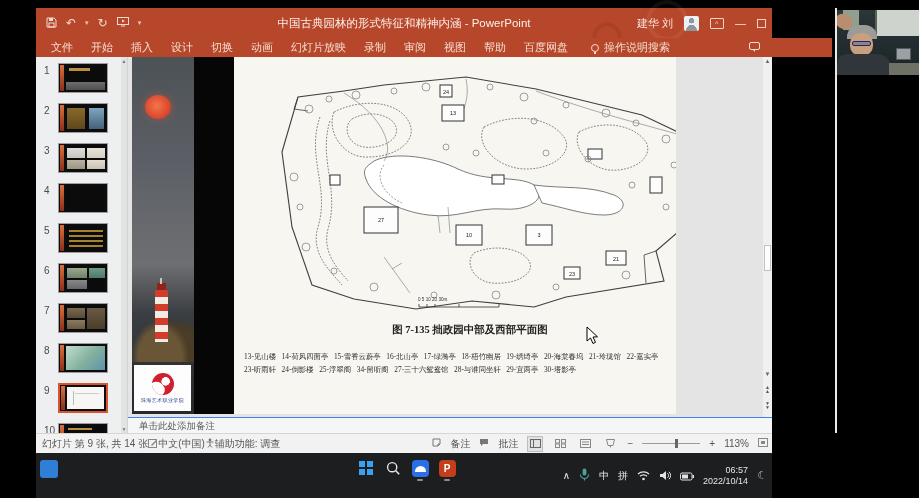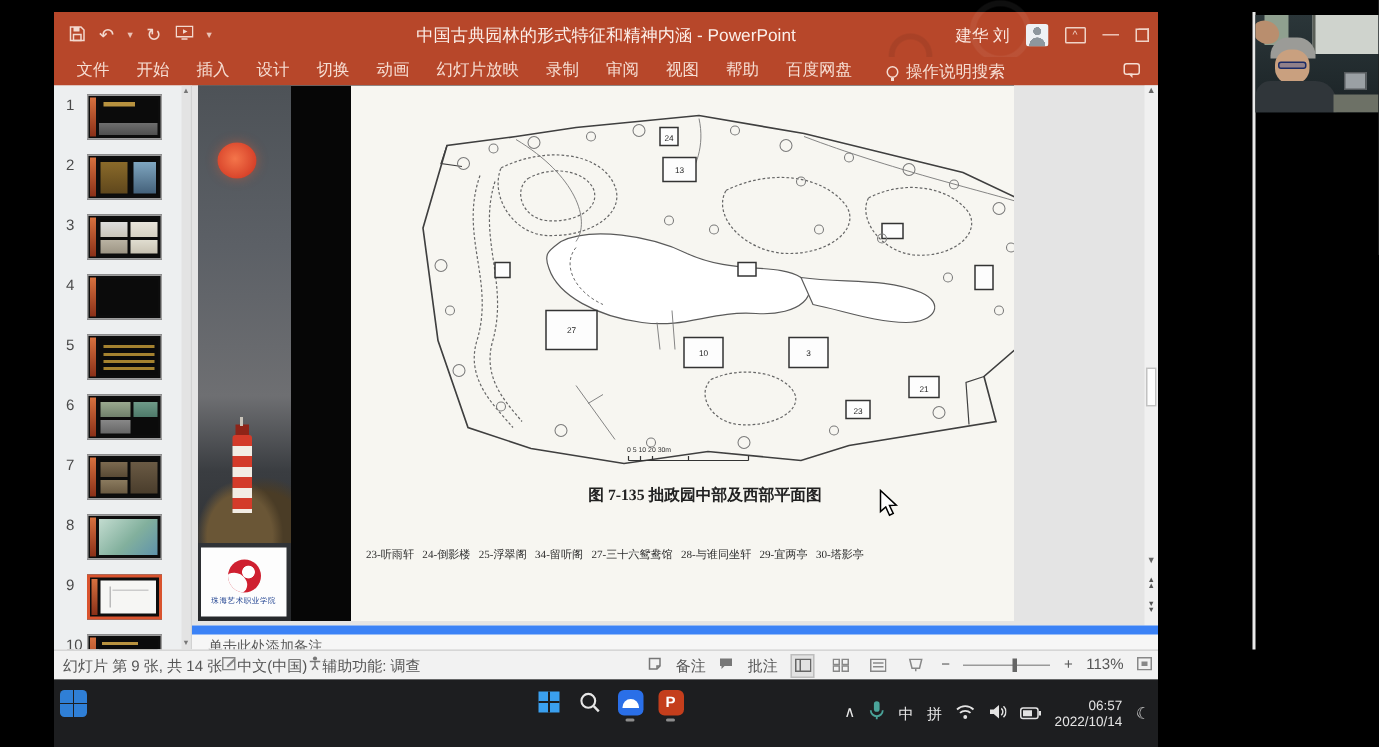--- a/index.html
+++ b/index.html
@@ -26,21 +26,21 @@
     background:radial-gradient(circle at 50% 32%,#8e979e 0 2.6px,transparent 2.8px),
                radial-gradient(circle at 50% 95%,#8e979e 0 5.2px,transparent 5.4px),#eef1f4;}
   .ribdisp{width:14px;height:11px;border:1px solid #f0d3c7;border-radius:1px;position:relative;}
   .ribdisp::after{content:"^";position:absolute;left:4px;top:1px;font-size:7px;color:#f0d3c7;}
   .minbtn{font-size:11px;}
   .restorebtn{width:9px;height:9px;position:relative;}
   .restorebtn::before{content:"";position:absolute;left:0;bottom:0;width:7px;height:7px;border:1px solid #f0d3c7;}
   .restorebtn::after{content:"";position:absolute;right:0;top:0;width:6px;height:6px;border:1px solid #f0d3c7;border-left:none;border-bottom:none;}
 
   
-  .tabrow{position:absolute;left:0;top:30px;width:736px;height:19px;background:#b7472a;display:flex;align-items:center;padding-left:6px;}
+  .tabrow{position:absolute;left:0;top:30px;width:796px;height:19px;background:#b7472a;display:flex;align-items:center;padding-left:6px;}
   .tab{color:#f6ddd2;font-size:11px;padding:0 9px;line-height:19px;white-space:nowrap;}
   .searchbox{display:flex;align-items:center;gap:5px;margin-left:14px;color:#f6ddd2;font-size:11px;white-space:nowrap;}
   .bulb{width:8px;height:8px;border:1px solid #f6ddd2;border-radius:50%;position:relative;}
   .bulb::after{content:"";position:absolute;left:2px;bottom:-3px;width:2px;height:2px;background:#f6ddd2;}
   .cmtico{position:absolute;right:12px;top:34px;width:11px;height:8px;border:1px solid #f6ddd2;border-radius:2px;}
   .cmtico::after{content:"";position:absolute;left:2px;bottom:-3px;border-left:3px solid transparent;border-right:0 solid transparent;border-top:3px solid #f6ddd2;}
 
   
   .bodyarea{position:absolute;left:0;top:49px;width:736px;height:376px;}
 
@@ -95,21 +95,21 @@
   .legend{position:absolute;left:10px;top:281px;width:456px;font-size:7.4px;line-height:12px;color:#2e2e2e;white-space:pre;
     font-family:"Liberation Serif","DejaVu Serif",serif;}
 
   
   .vscroll{position:absolute;right:0;top:0;width:9px;height:360px;background:#f0f0f0;}
   .vscroll .ar{position:absolute;left:0;width:9px;text-align:center;font-size:6px;color:#666;}
   .vthumb{position:absolute;left:1px;top:188px;width:7px;height:26px;background:#fdfdfd;border:1px solid #c2c2c2;}
   .dblchev{position:absolute;left:0;width:9px;text-align:center;font-size:5px;line-height:4px;color:#555;}
 
   
-  .notespanel{position:absolute;left:0;top:360px;width:644px;height:16px;background:#f6f6f6;border-top:6px solid #3b82f6;}
+  .notespanel{position:absolute;left:0;top:360px;width:644px;height:16px;background:#f6f6f6;border-top:1px solid #3b82f6;}
   .notespanel span{position:absolute;left:11px;top:2px;font-size:9.5px;color:#595959;}
 
   
   .statusbar{position:absolute;left:0;bottom:0;width:736px;height:20px;background:#f2f2f2;border-top:1px solid #d6d6d6;
     display:flex;align-items:center;font-size:10px;color:#555;}
   .statusbar .lft{display:flex;align-items:center;gap:0;padding-left:6px;white-space:nowrap;}
   .statusbar .rgt{margin-left:auto;display:flex;align-items:center;gap:9px;padding-right:4px;white-space:nowrap;}
   .sico{display:inline-block;vertical-align:middle;}
   .zoomtrack{position:relative;width:58px;height:1px;background:#9a9a9a;}
   .zoomthumb{position:absolute;left:33px;top:-4px;width:3px;height:9px;background:#666;}
@@ -393,20 +393,21 @@
                 <line x1="185" y1="250" x2="265" y2="250"></line>
                 <line x1="185" y1="247" x2="185" y2="250"></line>
                   <line x1="193" y1="247" x2="193" y2="250"></line>
                 <line x1="201" y1="247" x2="201" y2="250"></line>
                   <line x1="225" y1="247" x2="225" y2="250"></line>
                   <line x1="265" y1="247" x2="265" y2="250"></line>
               </g>
               <text x="184" y="244" font-size="4.6" fill="#333" font-family="Liberation Sans, DejaVu Sans, sans-serif">0  5  10          20          30m</text>
             </svg>
             <div class="figcap">图 7-135    拙政园中部及西部平面图</div>
+            <div class="legend" style="top:294px">13-见山楼   14-荷风四面亭   15-雪香云蔚亭   16-北山亭   17-绿漪亭   18-梧竹幽居   19-绣绮亭   20-海棠春坞   21-玲珑馆   22-嘉实亭</div>
             <div class="legend" style="top:307px">23-听雨轩   24-倒影楼   25-浮翠阁   34-留听阁   27-三十六鸳鸯馆   28-与谁同坐轩   29-宜两亭   30-塔影亭</div>
           </div>
         </div>
 
         <div class="vscroll">
           <div class="ar" style="top:1px">▲</div>
           <div class="vthumb"></div>
           <div class="ar" style="top:314px">▼</div>
           <div class="dblchev" style="top:328px">▲<br>▲</div>
           <div class="dblchev" style="top:344px">▼<br>▼</div>

